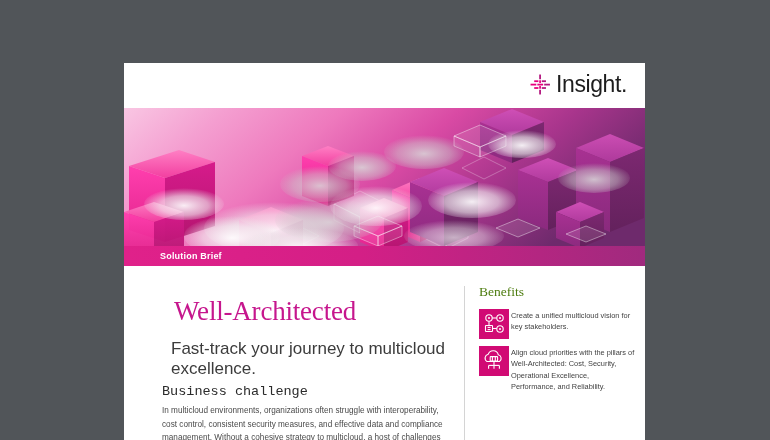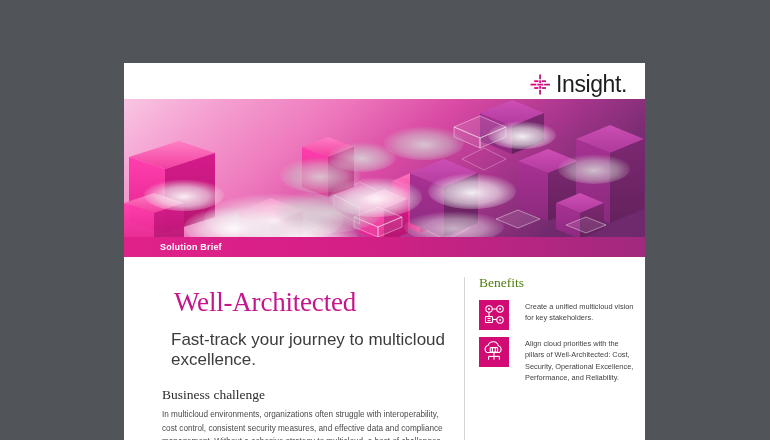--- a/index.html
+++ b/index.html
@@ -27,21 +27,21 @@
     top: 63px;
     width: 521px;
     height: 377px;
     background: #ffffff;
     overflow: hidden;
   }
 
   
   .page-header {
     position: relative;
-    height: 36px;
+    height: 45px;
     background: #ffffff;
   }
   .logo {
     position: absolute;
     right: 18px;
     top: 10px;
     display: flex;
     align-items: center;
     gap: 5px;
   }
@@ -130,44 +130,44 @@
     font-weight: 400;
     letter-spacing: -0.2px;
   }
   .doc-subtitle {
     font-size: 17px;
     color: #3c3c3c;
     margin: 11px 0 0 9px;
     font-weight: 400;
   }
   .section-head {
-    font-family: Liberation Serif, serif;
+    font-family: Liberation Mono, monospace;
     font-size: 13.5px;
     color: #2b2b2b;
-    margin: 17px 0 5px 0;
+    margin: 5px 0 5px 0;
     font-weight: 400;
   }
   .body-copy {
     font-size: 8.2px;
     line-height: 1.62;
     color: #4a4a4a;
     margin: 0;
   }
 
   
   .benefits-head {
     font-family: "Liberation Serif", serif;
     font-size: 13.5px;
     color: #4d7c0f;
     margin: 0 0 9px 0;
     font-weight: 400;
   }
   .benefit {
     display: flex;
-    gap: 16px;
+    gap: 2px;
     margin-bottom: 7px;
     align-items: flex-start;
   }
   .benefit-icon {
     flex: 0 0 auto;
     width: 30px;
     height: 30px;
     background: #d10a74;
     display: block;
   }

